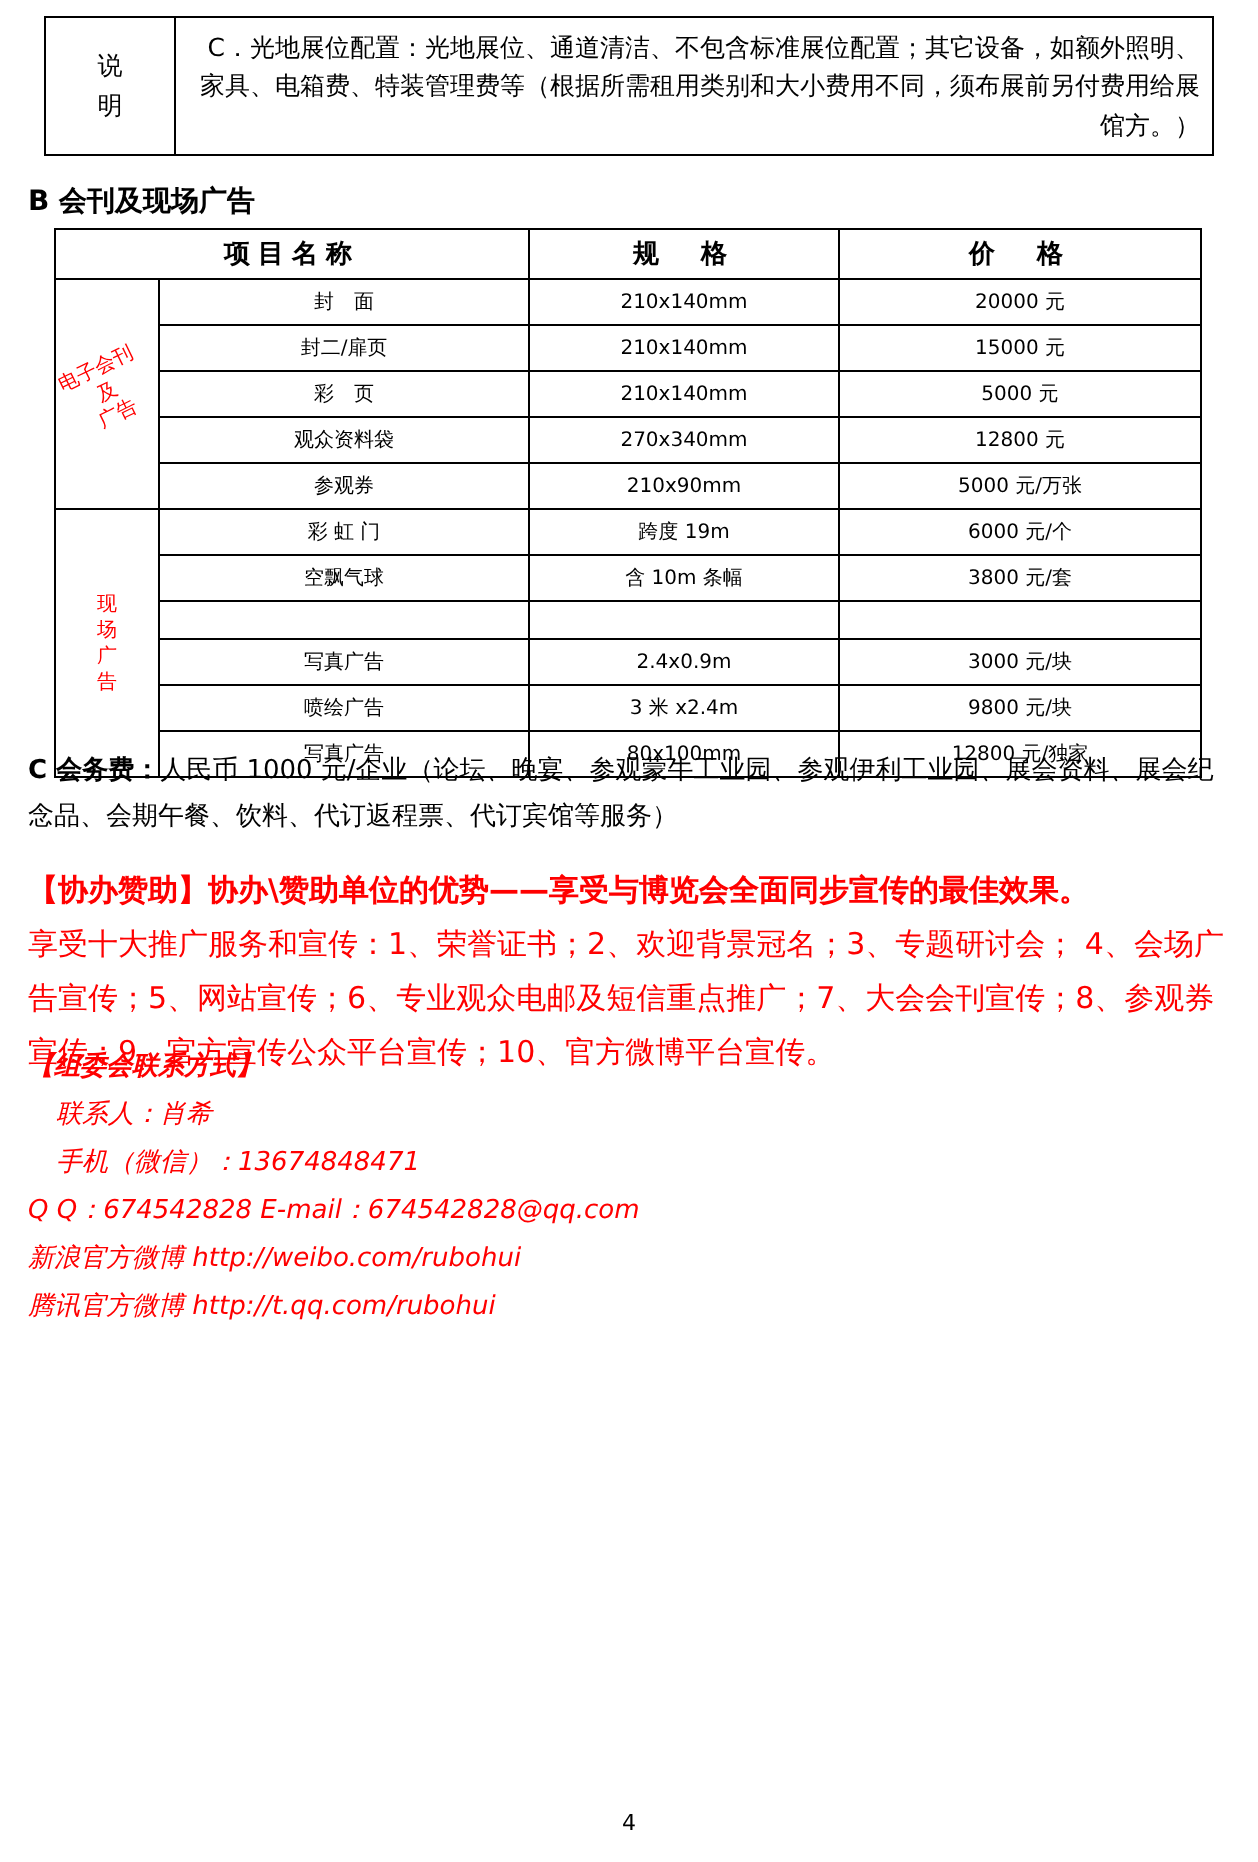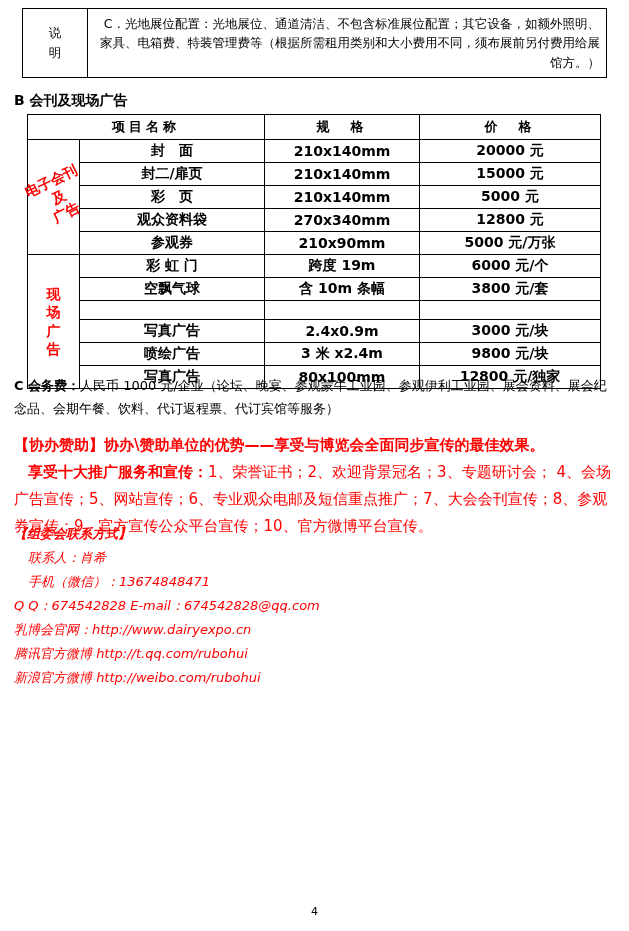--- a/index.html
+++ b/index.html
@@ -65,26 +65,26 @@
   .price-table {
     position: absolute;
     left: 27px;
     top: 114px;
     width: 573px;
     border-collapse: collapse;
     table-layout: fixed;
   }
   .price-table td, .price-table th {
     border: 1px solid #000;
-    font-size: 14px;
+    font-size: 10px;
     height: 20px;
     padding: 1px 3px;
     text-align: center;
     vertical-align: middle;
-    font-weight: bold;
+    font-weight: normal;
   }
   .price-table th {
     font-weight: bold;
     font-size: 13px;
     height: 22px;
   }
   .col-cat { width: 52px; }
   .col-item { width: 185px; }
   .col-spec { width: 155px; }
   .col-price { width: 181px; }
@@ -125,21 +125,21 @@
   .promo {
     position: absolute;
     left: 14px;
     top: 432px;
     width: 600px;
     font-size: 15px;
     line-height: 1.8;
     color: #ff0000;
   }
   .promo .line1 { font-weight: bold; }
-  .promo .line2 { font-weight: bold; margin-left: 14px; }
+  .promo .line2 { font-weight: normal; }
   .promo .cont { color: #ff0000; }
 
   
   .contact {
     position: absolute;
     left: 14px;
     top: 522px;
     width: 600px;
     font-size: 13px;
     line-height: 1.85;
@@ -278,20 +278,19 @@
     <div><span class="line2">享受十大推广服务和宣传：</span><span class="cont">1、荣誉证书；2、欢迎背景冠名；3、专题研讨会； 4、会场广告宣传；5、网站宣传；6、专业观众电邮及短信重点推广；7、大会会刊宣传；8、参观券宣传；9、官方宣传公众平台宣传；10、官方微博平台宣传。</span></div>
   </div>
 
   <div class="contact">
     <div class="title">【组委会联系方式】</div>
     <div class="row indent">
       <span>联系人：</span><span>肖希</span>
     </div>
     <div class="row indent">手机（微信）：13674848471</div>
     <div class="row">Q Q：674542828 E-mail：674542828@qq.com</div>
-    <div class="row">乳博会官网：http://www.dairyexpo.cn</div>
+    <div class="row">新浪官方微博 http://weibo.com/rubohui</div>
     <div class="row">腾讯官方微博 http://t.qq.com/rubohui</div>
-    <div class="row">新浪官方微博 http://weibo.com/rubohui</div>
   </div>
 
   <div class="page-num">4</div>
 
 </div>
 
 </body></html>

